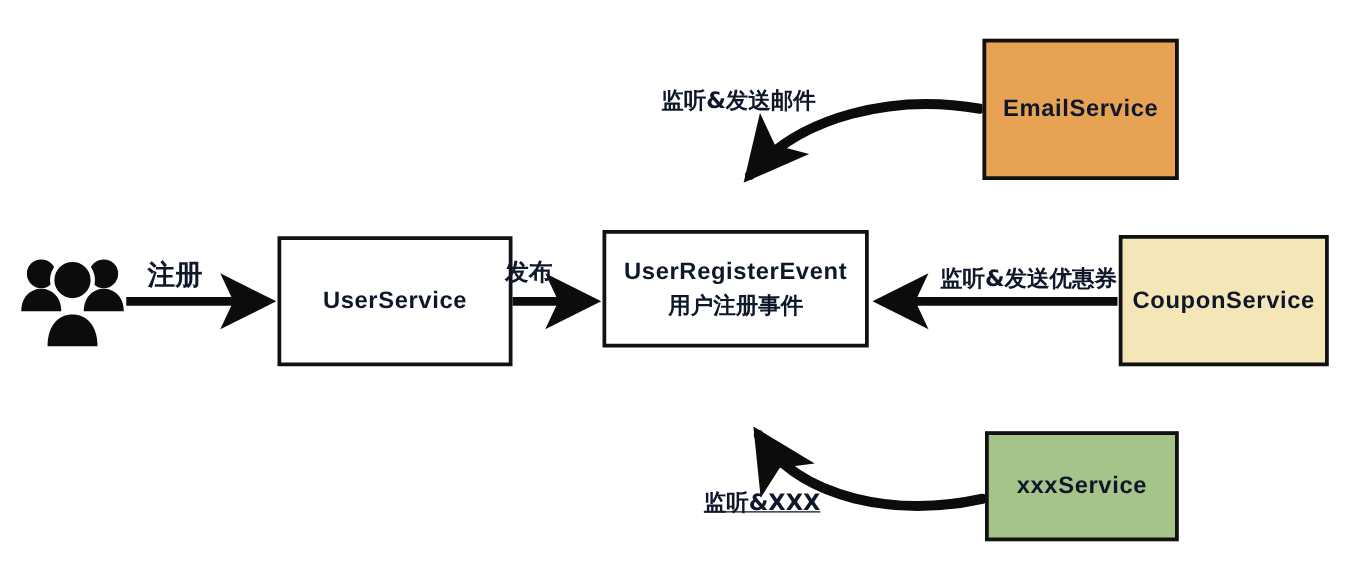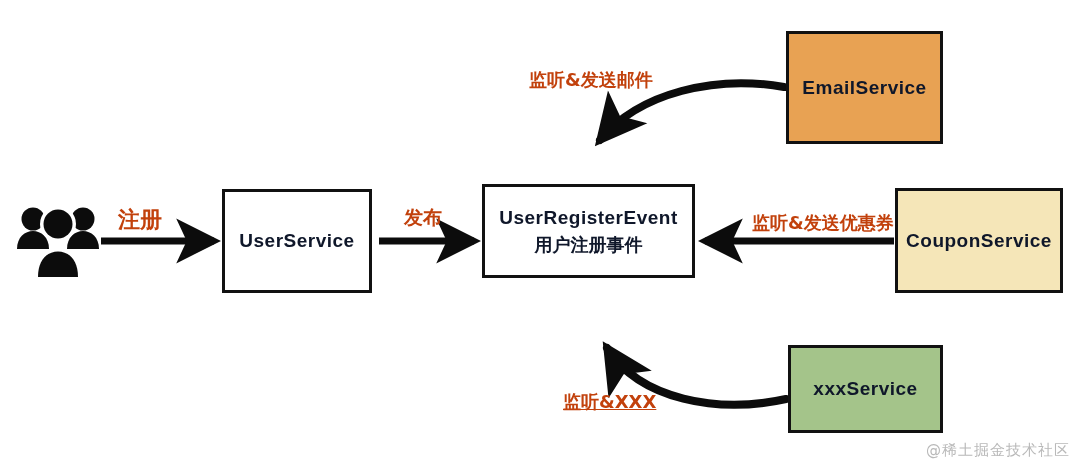--- a/index.html
+++ b/index.html
@@ -35,21 +35,21 @@
     white-space: nowrap;
   }
   .node-sub {
     font-family: "DejaVu Sans", "Liberation Sans", sans-serif;
     font-weight: bold;
     margin-top: 4px;
     white-space: nowrap;
   }
   
   #node-user-service {
-    left: 222px; top: 189px; width: 150px; height: 104px;
+    left: 222px; top: 189px; width: 188px; height: 104px;
     background: #ffffff;
   }
   #node-user-service .node-title { font-size: 19px; }
 
   #node-user-register-event {
     left: 482px; top: 184px; width: 213px; height: 94px;
     background: #ffffff;
   }
   #node-user-register-event .node-title { font-size: 19px; }
   #node-user-register-event .node-sub { font-size: 18px; }
@@ -75,21 +75,21 @@
     left: 0; top: 0;
     width: 1080px; height: 468px;
     pointer-events: none;
   }
 
   
   .edge-label {
     position: absolute;
     font-family: "DejaVu Sans", "Liberation Sans", sans-serif;
     font-weight: bold;
-    color: #c2410c;
+    color: #0f172a;
     white-space: nowrap;
   }
   #label-register   { left: 118px; top: 205px; font-size: 22px; }
   #label-publish    { left: 404px; top: 205px; font-size: 19px; }
   #label-email      { left: 529px; top: 68px;  font-size: 18px; }
   #label-coupon     { left: 722px; top: 211px; font-size: 18px; margin-left: 30px; }
   #label-xxx        { left: 563px; top: 390px; font-size: 18px; text-decoration: underline; }
 
   
   #users-icon {
@@ -182,15 +182,14 @@
   <div class="edge-label" id="label-register">注册</div>
 
   <div class="edge-label" id="label-publish">发布</div>
 
   <div class="edge-label" id="label-email">监听&amp;发送邮件</div>
 
   <div class="edge-label" id="label-coupon">监听&amp;发送优惠券</div>
 
   <div class="edge-label" id="label-xxx">监听&amp;XXX</div>
 
-  <div id="watermark">@稀土掘金技术社区</div>
 
 </div>
 
 </body></html>

